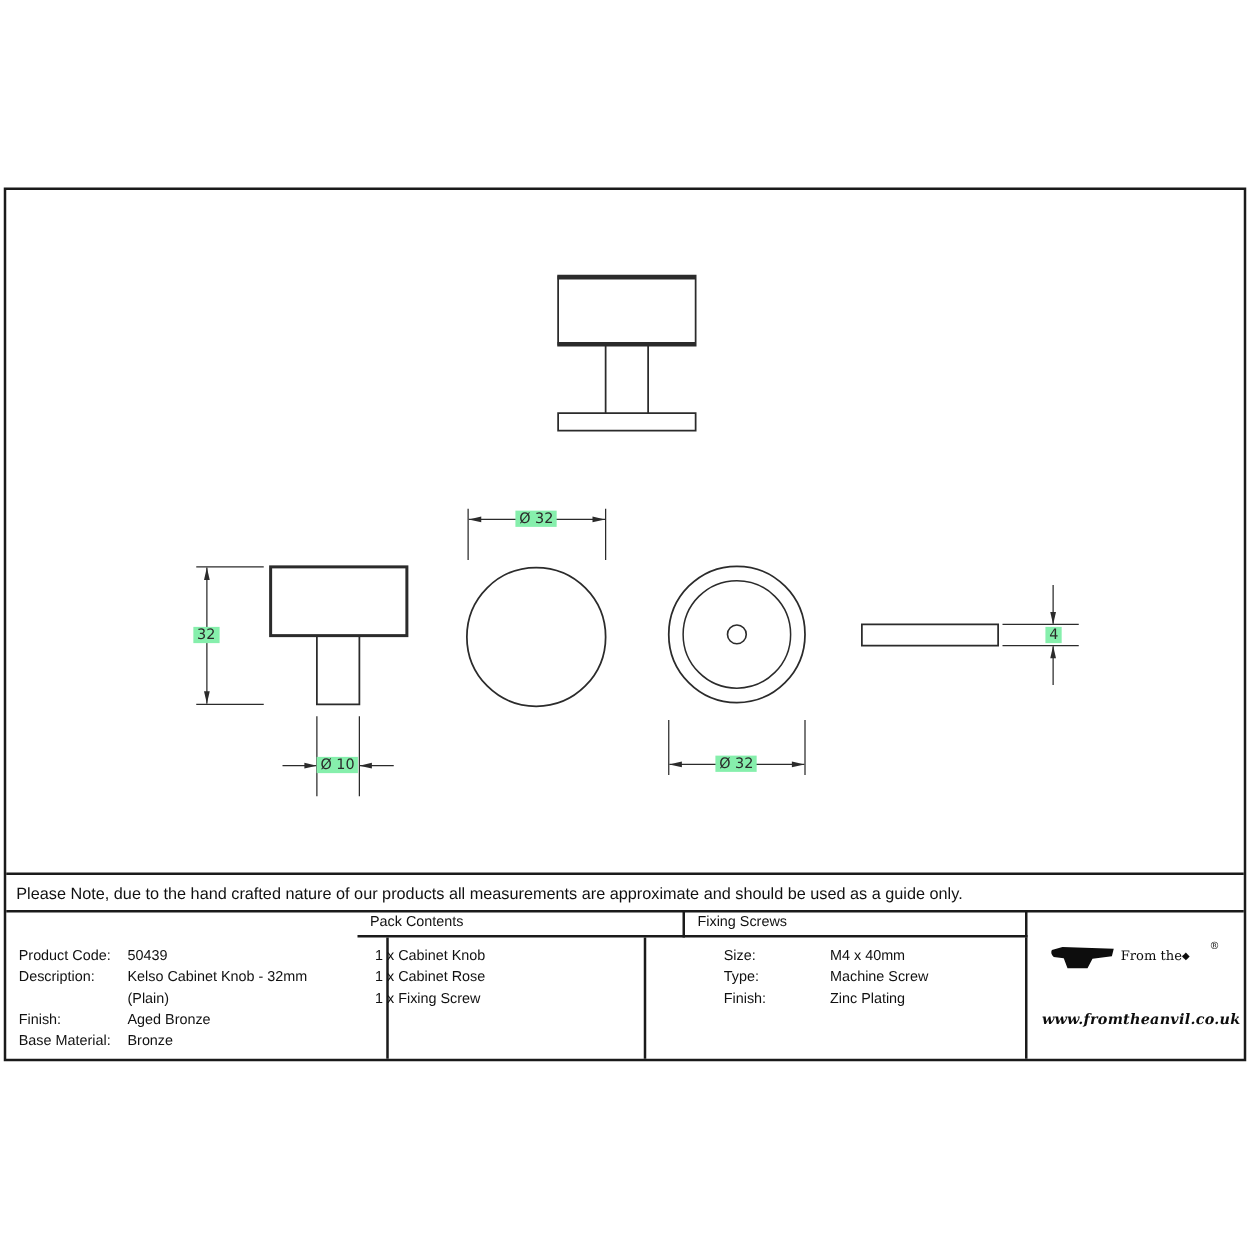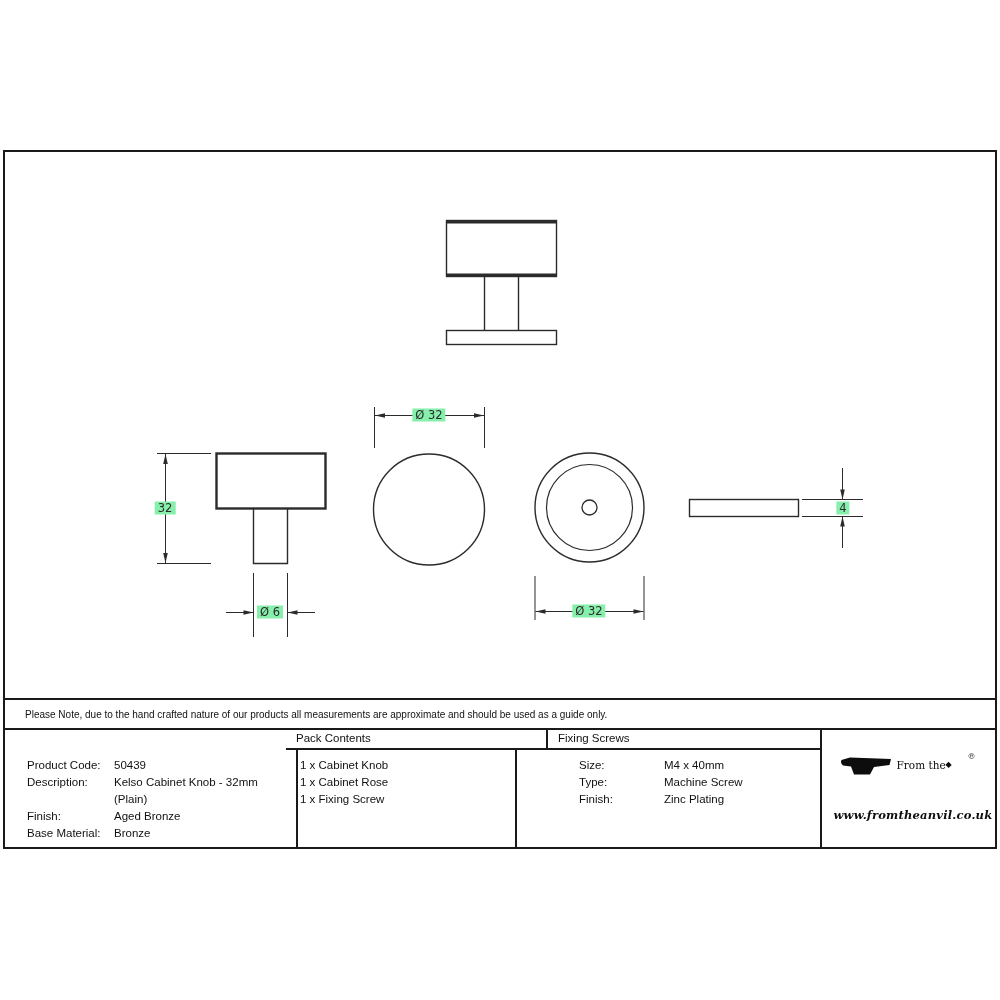--- a/index.html
+++ b/index.html
@@ -7,21 +7,21 @@
           font-family:"Liberation Sans", sans-serif;color:#111;}
   .frame{position:absolute;left:3px;top:150px;width:994px;height:699px;
          border:2px solid #1a1a1a;box-sizing:border-box;background:#fff;}
   .draw-svg{position:absolute;left:0;top:0;width:990px;height:695px;}
   .dim-label{position:absolute;transform:translate(-50%,-50%);background:#86efac;
              font-family:"DejaVu Sans", sans-serif;font-size:11.5px;color:#2b2b2b;
              padding:0 3px;white-space:nowrap;line-height:13px;}
   
   .note-row{position:absolute;left:0;top:546px;width:990px;height:32px;box-sizing:border-box;
             border-top:2px solid #1a1a1a;border-bottom:2px solid #1a1a1a;
-            display:flex;align-items:center;padding-left:20px;font-size:10px;}
+            display:flex;align-items:center;padding-left:8px;font-size:13px;}
   .hdr-cell{position:absolute;top:576px;height:22px;box-sizing:border-box;
             border-bottom:2px solid #1a1a1a;border-right:2px solid #1a1a1a;
             display:flex;align-items:center;padding-left:10px;font-size:11.5px;}
   .data-cell{position:absolute;top:598px;height:97px;box-sizing:border-box;
              border-right:2px solid #1a1a1a;font-size:11.5px;padding-top:7px;}
   .kv-row{display:flex;line-height:17px;}
   .kv-label{flex:0 0 87px;}
   .kv-label.fs{flex:0 0 85px;}
   .list-row{line-height:17px;}
   
@@ -113,37 +113,37 @@
         <line x1="797" y1="347.5" x2="858" y2="347.5" stroke-width="1"></line>
         <line x1="797" y1="364.5" x2="858" y2="364.5" stroke-width="1"></line>
         <line x1="837.5" y1="316" x2="837.5" y2="347" stroke-width="1"></line>
         <line x1="837.5" y1="365" x2="837.5" y2="396" stroke-width="1"></line>
         <polygon points="837.5,347.5 835.2,337.5 839.8,337.5" fill="#2b2b2b" stroke="none"></polygon>
         <polygon points="837.5,364.5 835.2,374.5 839.8,374.5" fill="#2b2b2b" stroke="none"></polygon>
       </g>
     </svg>
 
     <span class="dim-label" style="left:160px;top:356px;">32</span>
-    <span class="dim-label" style="left:265px;top:460px;">Ø 6</span>
+    <span class="dim-label" style="left:265px;top:460px;">Ø 10</span>
     <span class="dim-label" style="left:424px;top:263px;">Ø 32</span>
     <span class="dim-label" style="left:584px;top:459px;">Ø 32</span>
     <span class="dim-label" style="left:838px;top:356px;">4</span>
 
     <div class="note-row">
       <span>Please Note, due to the hand crafted nature of our products all measurements are approximate and should be used as a guide only.</span>
     </div>
 
     <div class="hdr-cell" style="left:543px;width:274px;">
       <span>Fixing Screws</span>
     </div>
     <div class="hdr-cell" style="left:281px;width:262px;">
       <span>Pack Contents</span>
     </div>
 
-    <div class="data-cell" style="left:12px;width:281px;padding-left:10px;">
+    <div class="data-cell" style="left:0;width:306px;padding-left:10px;">
       <div class="kv-row">
         <span class="kv-label">Product Code:</span>
         <span>50439</span>
       </div>
       <div class="kv-row">
         <span class="kv-label">Description:</span>
         <span>Kelso Cabinet Knob - 32mm</span>
       </div>
       <div class="kv-row">
         <span class="kv-label"></span>

